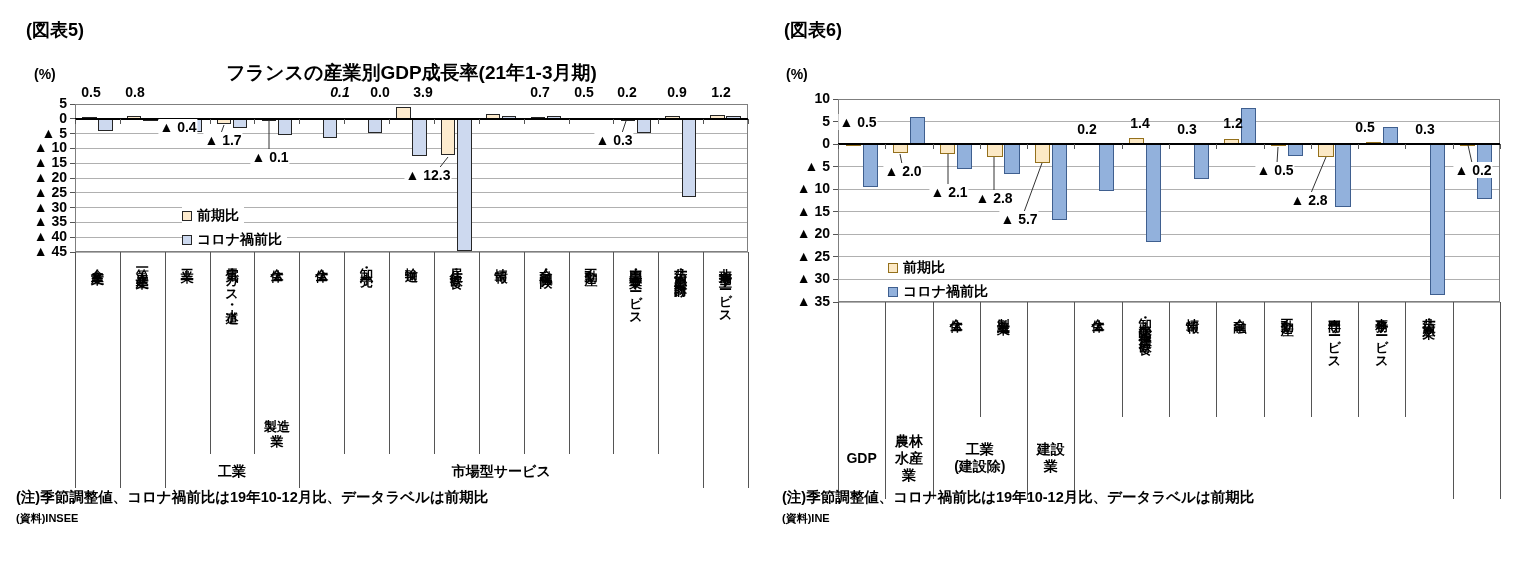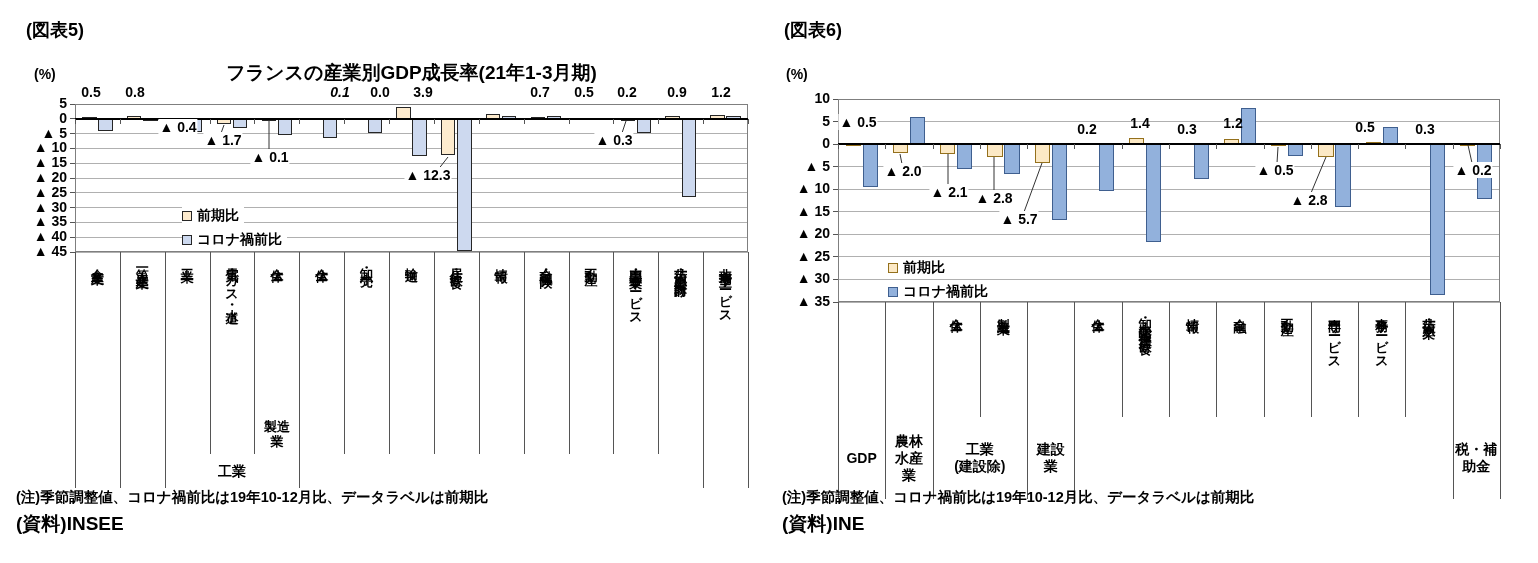--- a/index.html
+++ b/index.html
@@ -10,21 +10,21 @@
   #panel1{left:770px;width:768px;}
   .fig-label{position:absolute;left:26px;top:18px;font-size:18px;font-weight:bold;}
   #panel1 .fig-label{left:14px;}
   .chart-title{position:absolute;top:60px;font-size:19px;font-weight:bold;text-align:center;white-space:nowrap;}
   #panel0 .chart-title{left:75px;width:673px;}
   #panel1 .chart-title{left:68px;width:662px;}
   .unit-label{position:absolute;top:66px;font-size:14px;font-weight:bold;}
   #panel0 .unit-label{left:34px;}
   #panel1 .unit-label{left:16px;}
   .note-line{position:absolute;left:16px;top:488px;font-size:14.5px;font-weight:bold;white-space:nowrap;}
-  .source-line{position:absolute;left:16px;top:511px;font-size:19px;font-weight:bold;white-space:nowrap;}
+  .source-line{position:absolute;left:16px;top:511px;font-size:11px;font-weight:bold;white-space:nowrap;}
   #panel1 .note-line,#panel1 .source-line{left:12px;}
   .canvas{position:absolute;left:0;top:0;width:100%;height:100%;}
   .gridline{position:absolute;height:1px;background:#b0b0b0;}
   .zero-line{position:absolute;height:2px;background:#000;}
   .plot-frame{position:absolute;border:1px solid #7f7f7f;}
   .ytick{position:absolute;width:5px;height:1px;background:#555;}
   .cat-tick{position:absolute;width:1px;background:#555;}
   .ylab{position:absolute;font-size:14px;font-weight:bold;text-align:right;white-space:nowrap;}
   .bar{position:absolute;box-sizing:border-box;}
   .dlab{position:absolute;transform:translate(-50%,-50%);font-size:14px;font-weight:bold;white-space:nowrap;}
@@ -212,20 +212,21 @@
       </div>
       <div class="t1cell" style="left: 658.267px; top: 252px; width: 44.8667px; height: 202px;">
         <span>芸術・娯楽・家計向け</span>
       </div>
       <div class="t1cell" style="left: 703.133px; top: 252px; width: 44.8667px; height: 202px;">
         <span>非市場型サービス</span>
       </div>
       <div class="subcell" style="left: 254.467px; top: 399px; width: 44.8667px; height: 50px;">製造
 業</div>
       <div class="gcell" style="left: 164.733px; top: 454px; width: 134.6px; height: 34px;">工業</div>
+      <div class="gcell" style="left: 299.333px; top: 454px; width: 403.8px; height: 34px;">市場型サービス</div>
     </div>
   <div class="note-line">(注)季節調整値、コロナ禍前比は19年10-12月比、データラベルは前期比</div>
   <div class="source-line">(資料)INSEE</div>
 </div>
 
 <div class="panel" id="panel1">
   <div class="fig-label">(図表6)</div>
   <div class="unit-label">(%)</div>
   <div class="canvas">
       <div class="gridline" style="left: 68px; top: 98.5px; width: 662px;"></div>
@@ -379,18 +380,16 @@
         <span>芸術・娯楽</span>
       </div>
       <div class="gcell" style="left: 68px; top: 417px; width: 47.2857px; height: 82px;">GDP</div>
       <div class="gcell" style="left: 115.286px; top: 417px; width: 47.2857px; height: 82px;">農林
 水産
 業</div>
       <div class="gcell" style="left: 162.571px; top: 417px; width: 94.5714px; height: 82px;">工業
 (建設除)</div>
       <div class="gcell" style="left: 257.143px; top: 417px; width: 47.2857px; height: 82px;">建設
 業</div>
-      <div class="gcell" style="left: 682.714px; top: 417px; width: 47.2857px; height: 82px;">税・補
-助金</div>
     </div>
   <div class="note-line">(注)季節調整値、コロナ禍前比は19年10-12月比、データラベルは前期比</div>
   <div class="source-line">(資料)INE</div>
 </div>
 
 </body></html>

